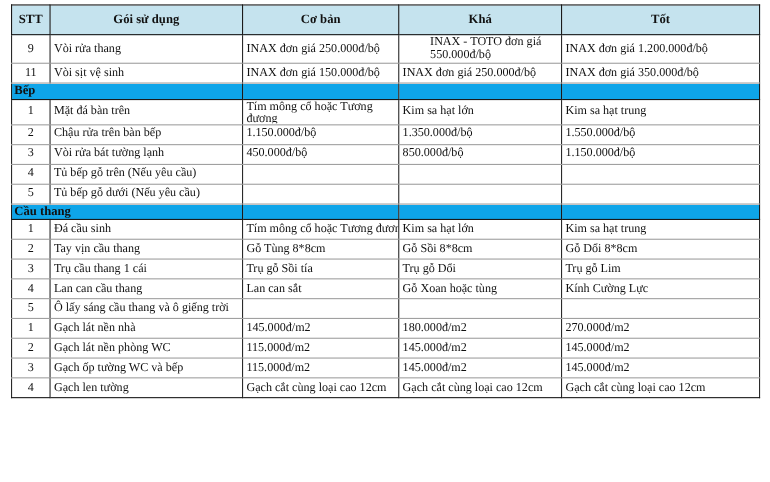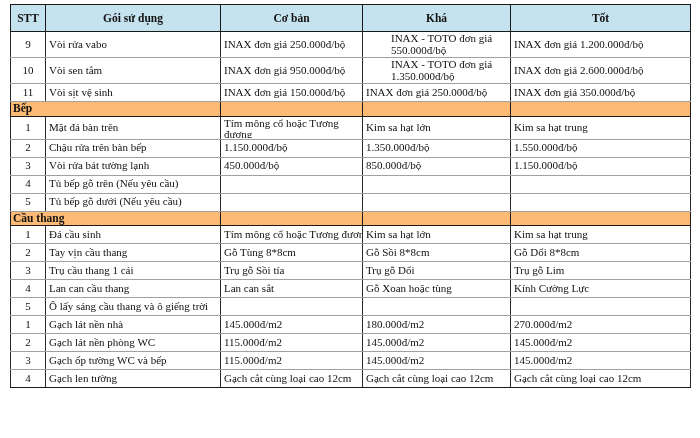--- a/index.html
+++ b/index.html
@@ -29,21 +29,21 @@
     border-left:1px solid #2a2a2a;
     border-right:1px solid #2a2a2a;
     border-top:none;
     border-bottom:1px solid #a0a0a0;
     font-size:11px;line-height:11.5px;
     height:15px;padding:1px 3px;
     vertical-align:middle;
     white-space:nowrap;overflow:hidden;
   }
   .grid tr.section-row td{
-    background:#fdba74;
+    background:#0ea5e9;
     border:1px solid #1a1a1a;
     font-weight:bold;font-size:11.5px;
     height:10px;padding:1px 2px;text-align:left;
   }
   .grid td.stt{text-align:center;}
   .grid td.wrap{white-space:normal;overflow:visible;padding-left:28px;}
   .grid td.clamp2{white-space:normal;}
   .grid td.clamp2 .inner{max-height:20px;overflow:hidden;}
   .grid tbody tr:last-child td{border-bottom:1px solid #1a1a1a;}
 </style>
@@ -64,31 +64,24 @@
         <th>STT</th>
         <th>Gói sử dụng</th>
         <th>Cơ bản</th>
         <th>Khá</th>
         <th>Tốt</th>
       </tr>
     </thead>
     <tbody id="tbody">
         <tr>
           <td class="stt">9</td>
-          <td>Vòi rửa vabo</td>
+          <td>Vòi rửa thang</td>
           <td>INAX đơn giá 250.000đ/bộ</td>
           <td class="wrap">INAX - TOTO đơn giá 550.000đ/bộ</td>
           <td>INAX đơn giá 1.200.000đ/bộ</td>
-        </tr>
-        <tr>
-          <td class="stt">10</td>
-          <td>Vòi sen tắm</td>
-          <td>INAX đơn giá 950.000đ/bộ</td>
-          <td class="wrap">INAX - TOTO đơn giá 1.350.000đ/bộ</td>
-          <td>INAX đơn giá 2.600.000đ/bộ</td>
         </tr>
         <tr>
           <td class="stt">11</td>
           <td>Vòi sịt vệ sinh</td>
           <td>INAX đơn giá 150.000đ/bộ</td>
           <td>INAX đơn giá 250.000đ/bộ</td>
           <td>INAX đơn giá 350.000đ/bộ</td>
         </tr>
         <tr class="section-row">
           <td colspan="2">Bếp</td>

